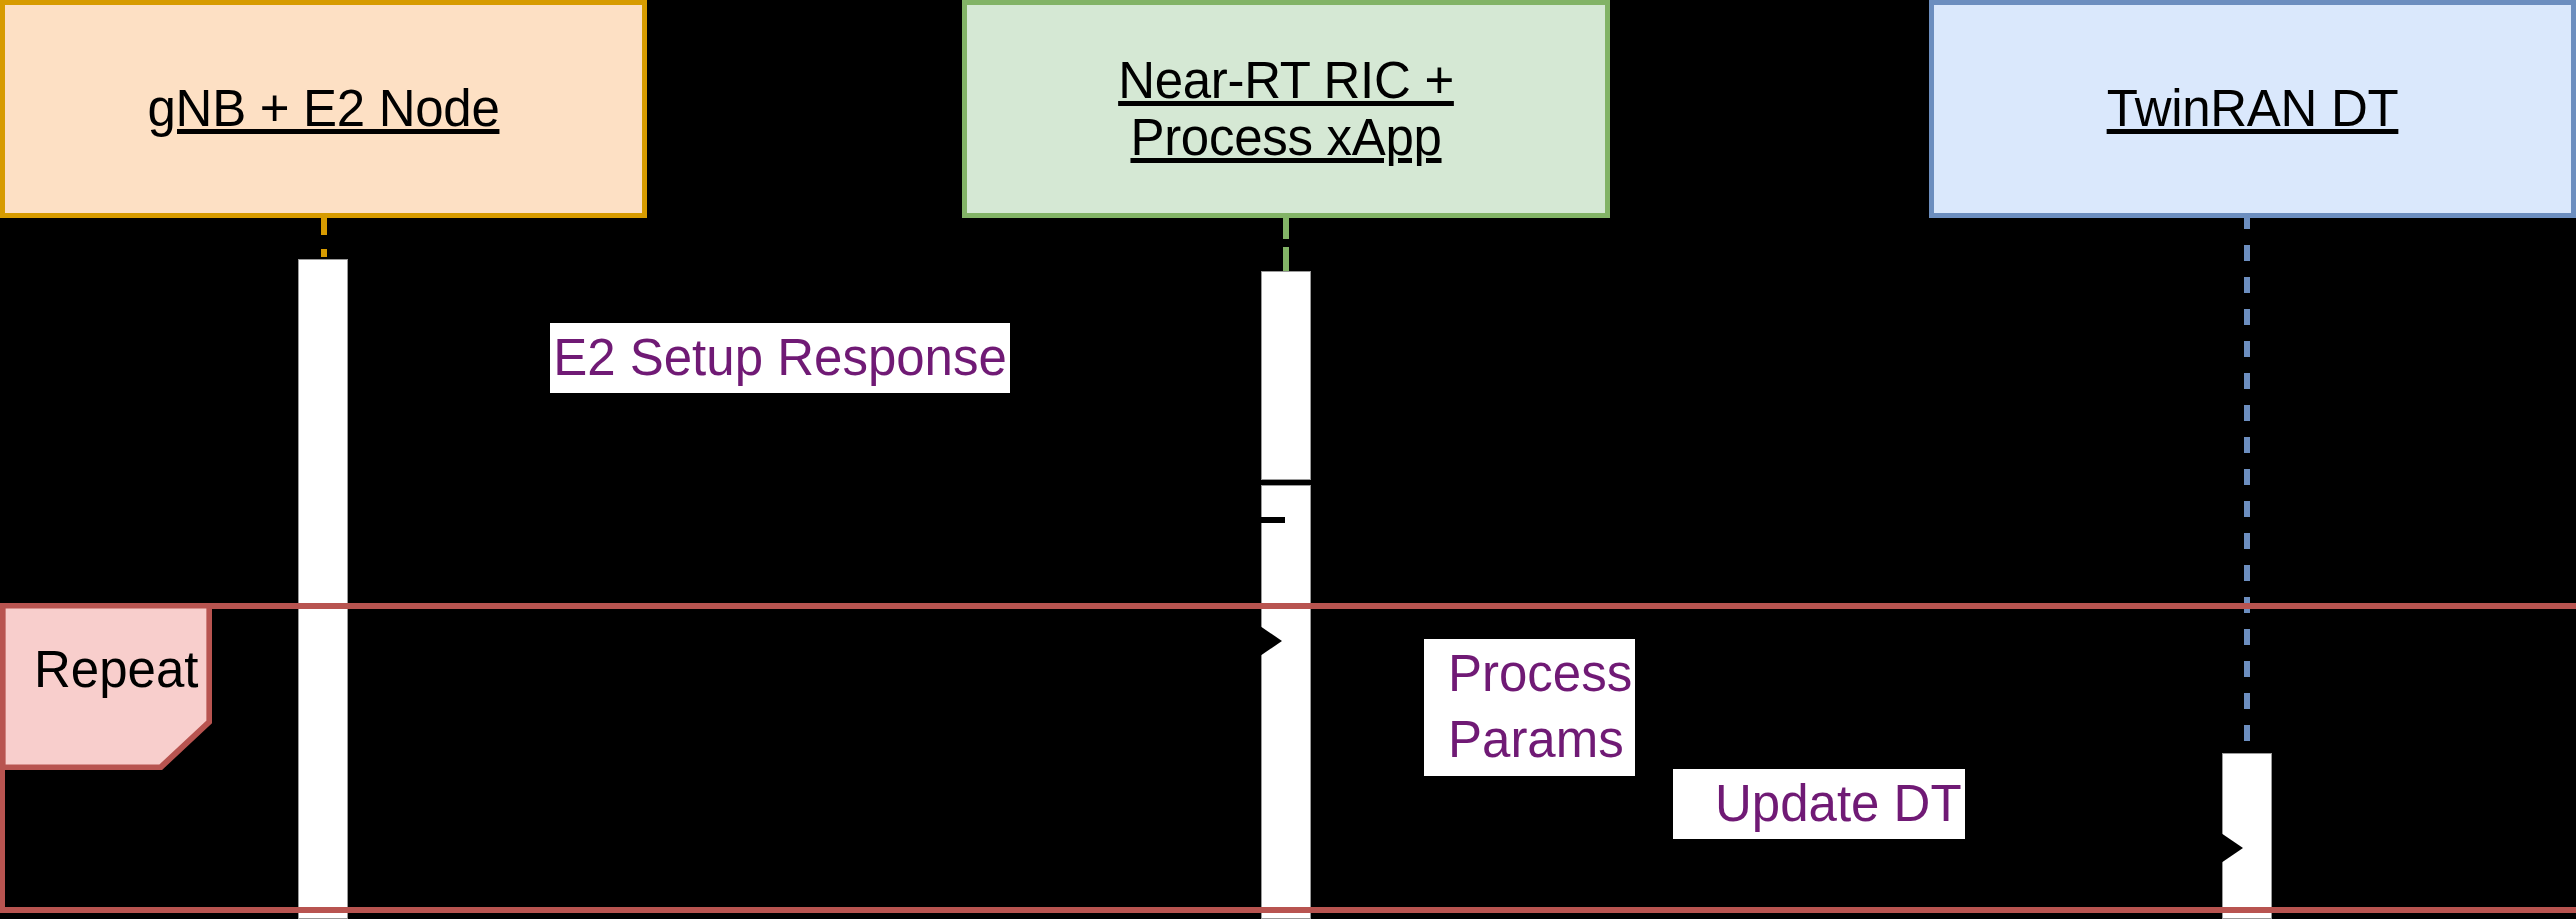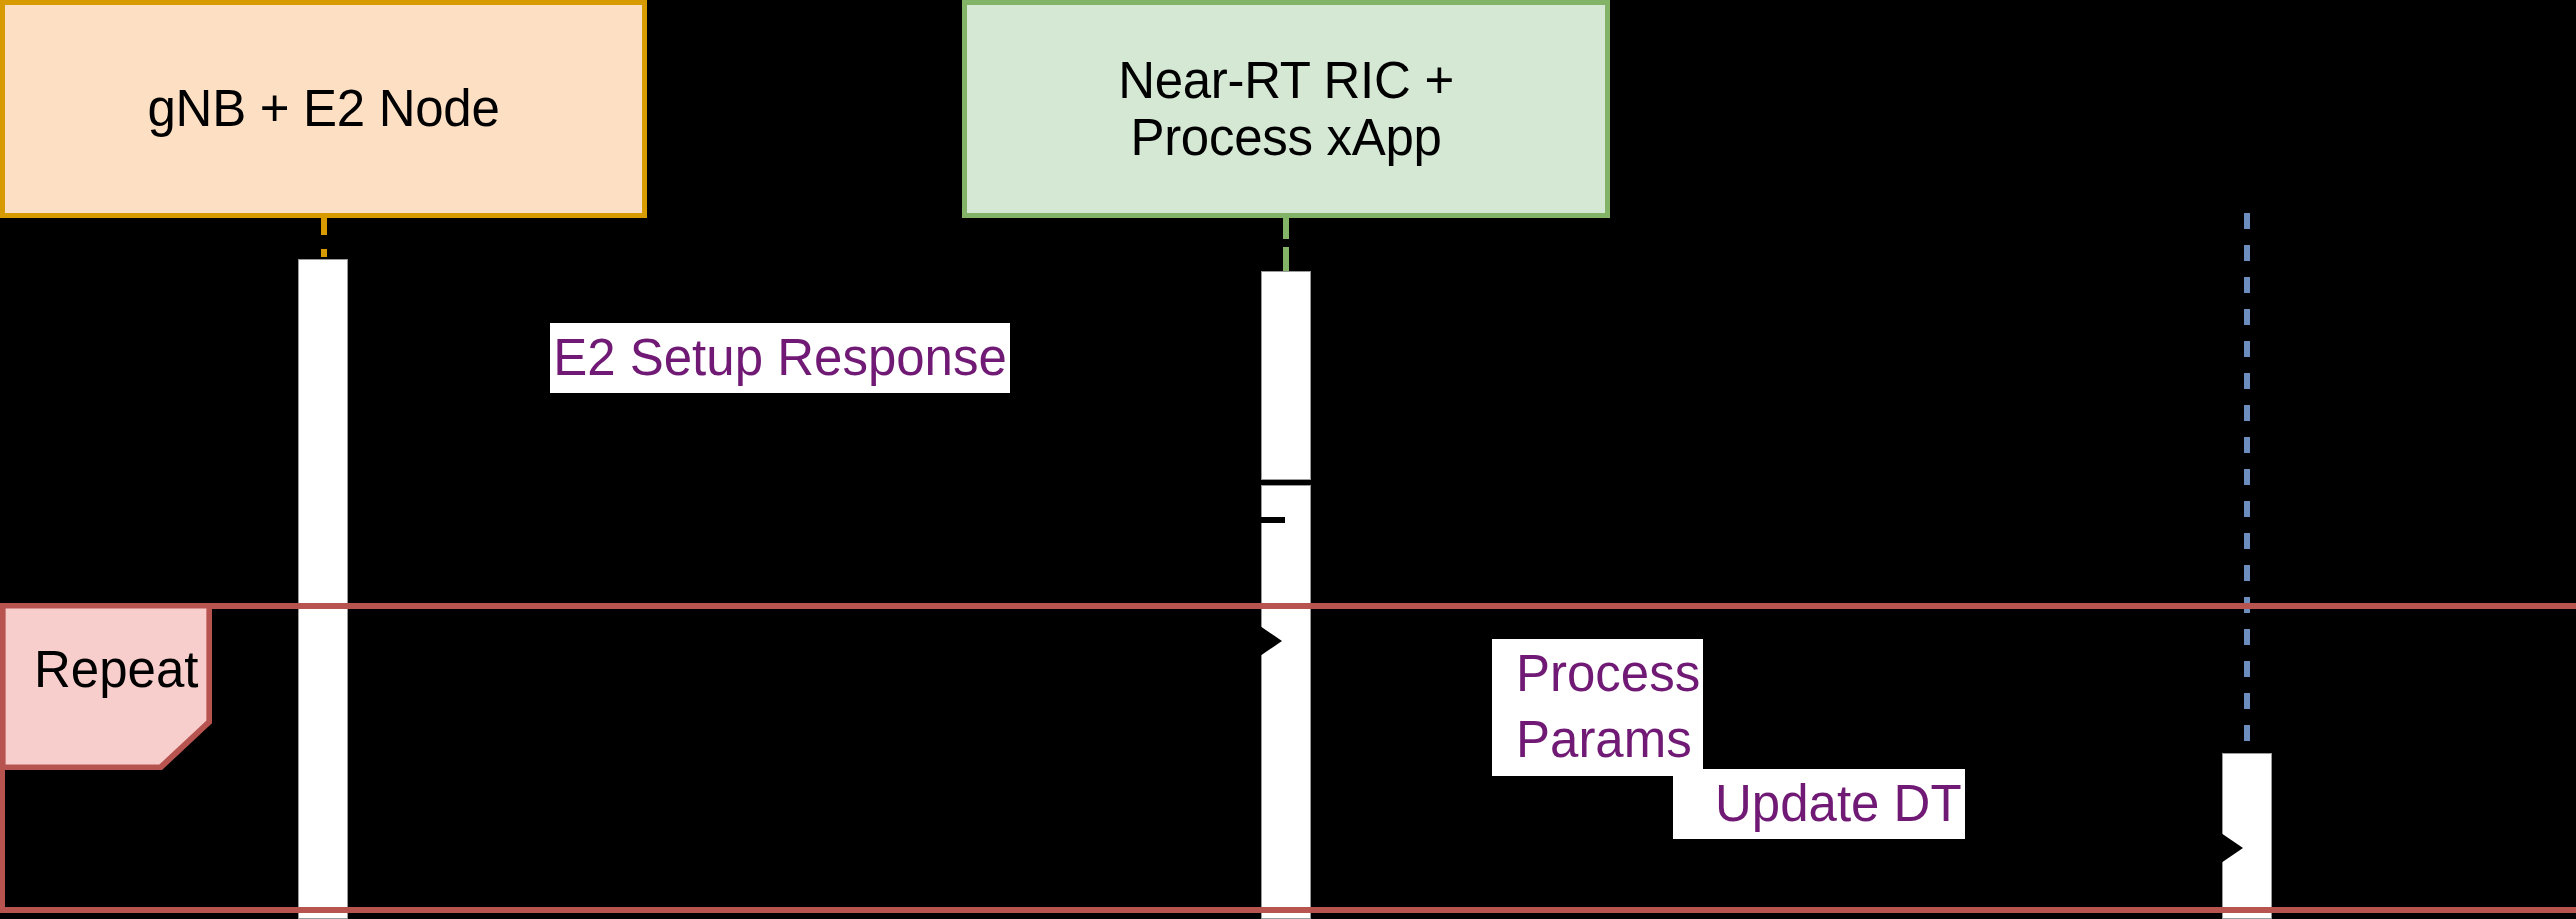--- a/index.html
+++ b/index.html
@@ -26,21 +26,21 @@
     align-items: center;
     justify-content: center;
     text-align: center;
     color: #000000;
     font-size: 51px;
     line-height: 1.12;
     letter-spacing: -0.3px;
     border-style: solid;
     border-width: 5.3px;
   }
-  .participant .plabel { display: block; white-space: pre-line; }
+  .participant .plabel { display: block; white-space: pre-line; text-decoration: underline; }
 
   #participant-gnb {
     left: 0px; top: 0px; width: 647px; height: 218px;
     background: #fde0c4;
     border-color: #d79b00;
   }
   #participant-ric {
     left: 962px; top: 0px; width: 648px; height: 218px;
     background: #d5e8d4;
     border-color: #82b366;
@@ -108,21 +108,21 @@
     position: absolute;
     background: #ffffff;
     color: #701a75;
     font-size: 51px;
     line-height: 1.30;
     white-space: pre-line;
     padding: 2.1px 3.2px;
     box-sizing: border-box;
   }
   #msg-e2-setup-response { left: 550px; top: 323px;  }
-  #msg-process-params    { left: 1492px; top: 639px; padding-left: 24px; }
+  #msg-process-params    { left: 1424px; top: 639px; padding-left: 24px; }
   #msg-update-dt         { left: 1673px; top: 769px; padding-left: 42px; }
 
   
   #repeat-frame {
     position: absolute;
     left: 0px; top: 603px;
     width: 2576px; height: 310px;
     border-top: 6.4px solid #b85450;
     border-bottom: 6.4px solid #b85450;
     border-left: 5.3px solid #b85450;
@@ -150,20 +150,23 @@
 
   <div class="participant" id="participant-gnb">
     <span class="plabel">gNB + E2 Node</span>
   </div>
 
   <div class="participant" id="participant-ric">
     <span class="plabel">Near-RT RIC +
 Process xApp</span>
   </div>
 
+  <div class="participant" id="participant-dt">
+    <span class="plabel">TwinRAN DT</span>
+  </div>
 
   <div class="lifeline solid-orange" id="lifeline-gnb-a"></div>
   <div class="lifeline solid-orange" id="lifeline-gnb-b"></div>
 
   <div class="lifeline solid-green" id="lifeline-ric-a"></div>
   <div class="lifeline solid-green" id="lifeline-ric-b"></div>
 
   <div class="lifeline dashed-blue" id="lifeline-dt"></div>
 
   <div class="activation" id="activation-gnb"></div>

